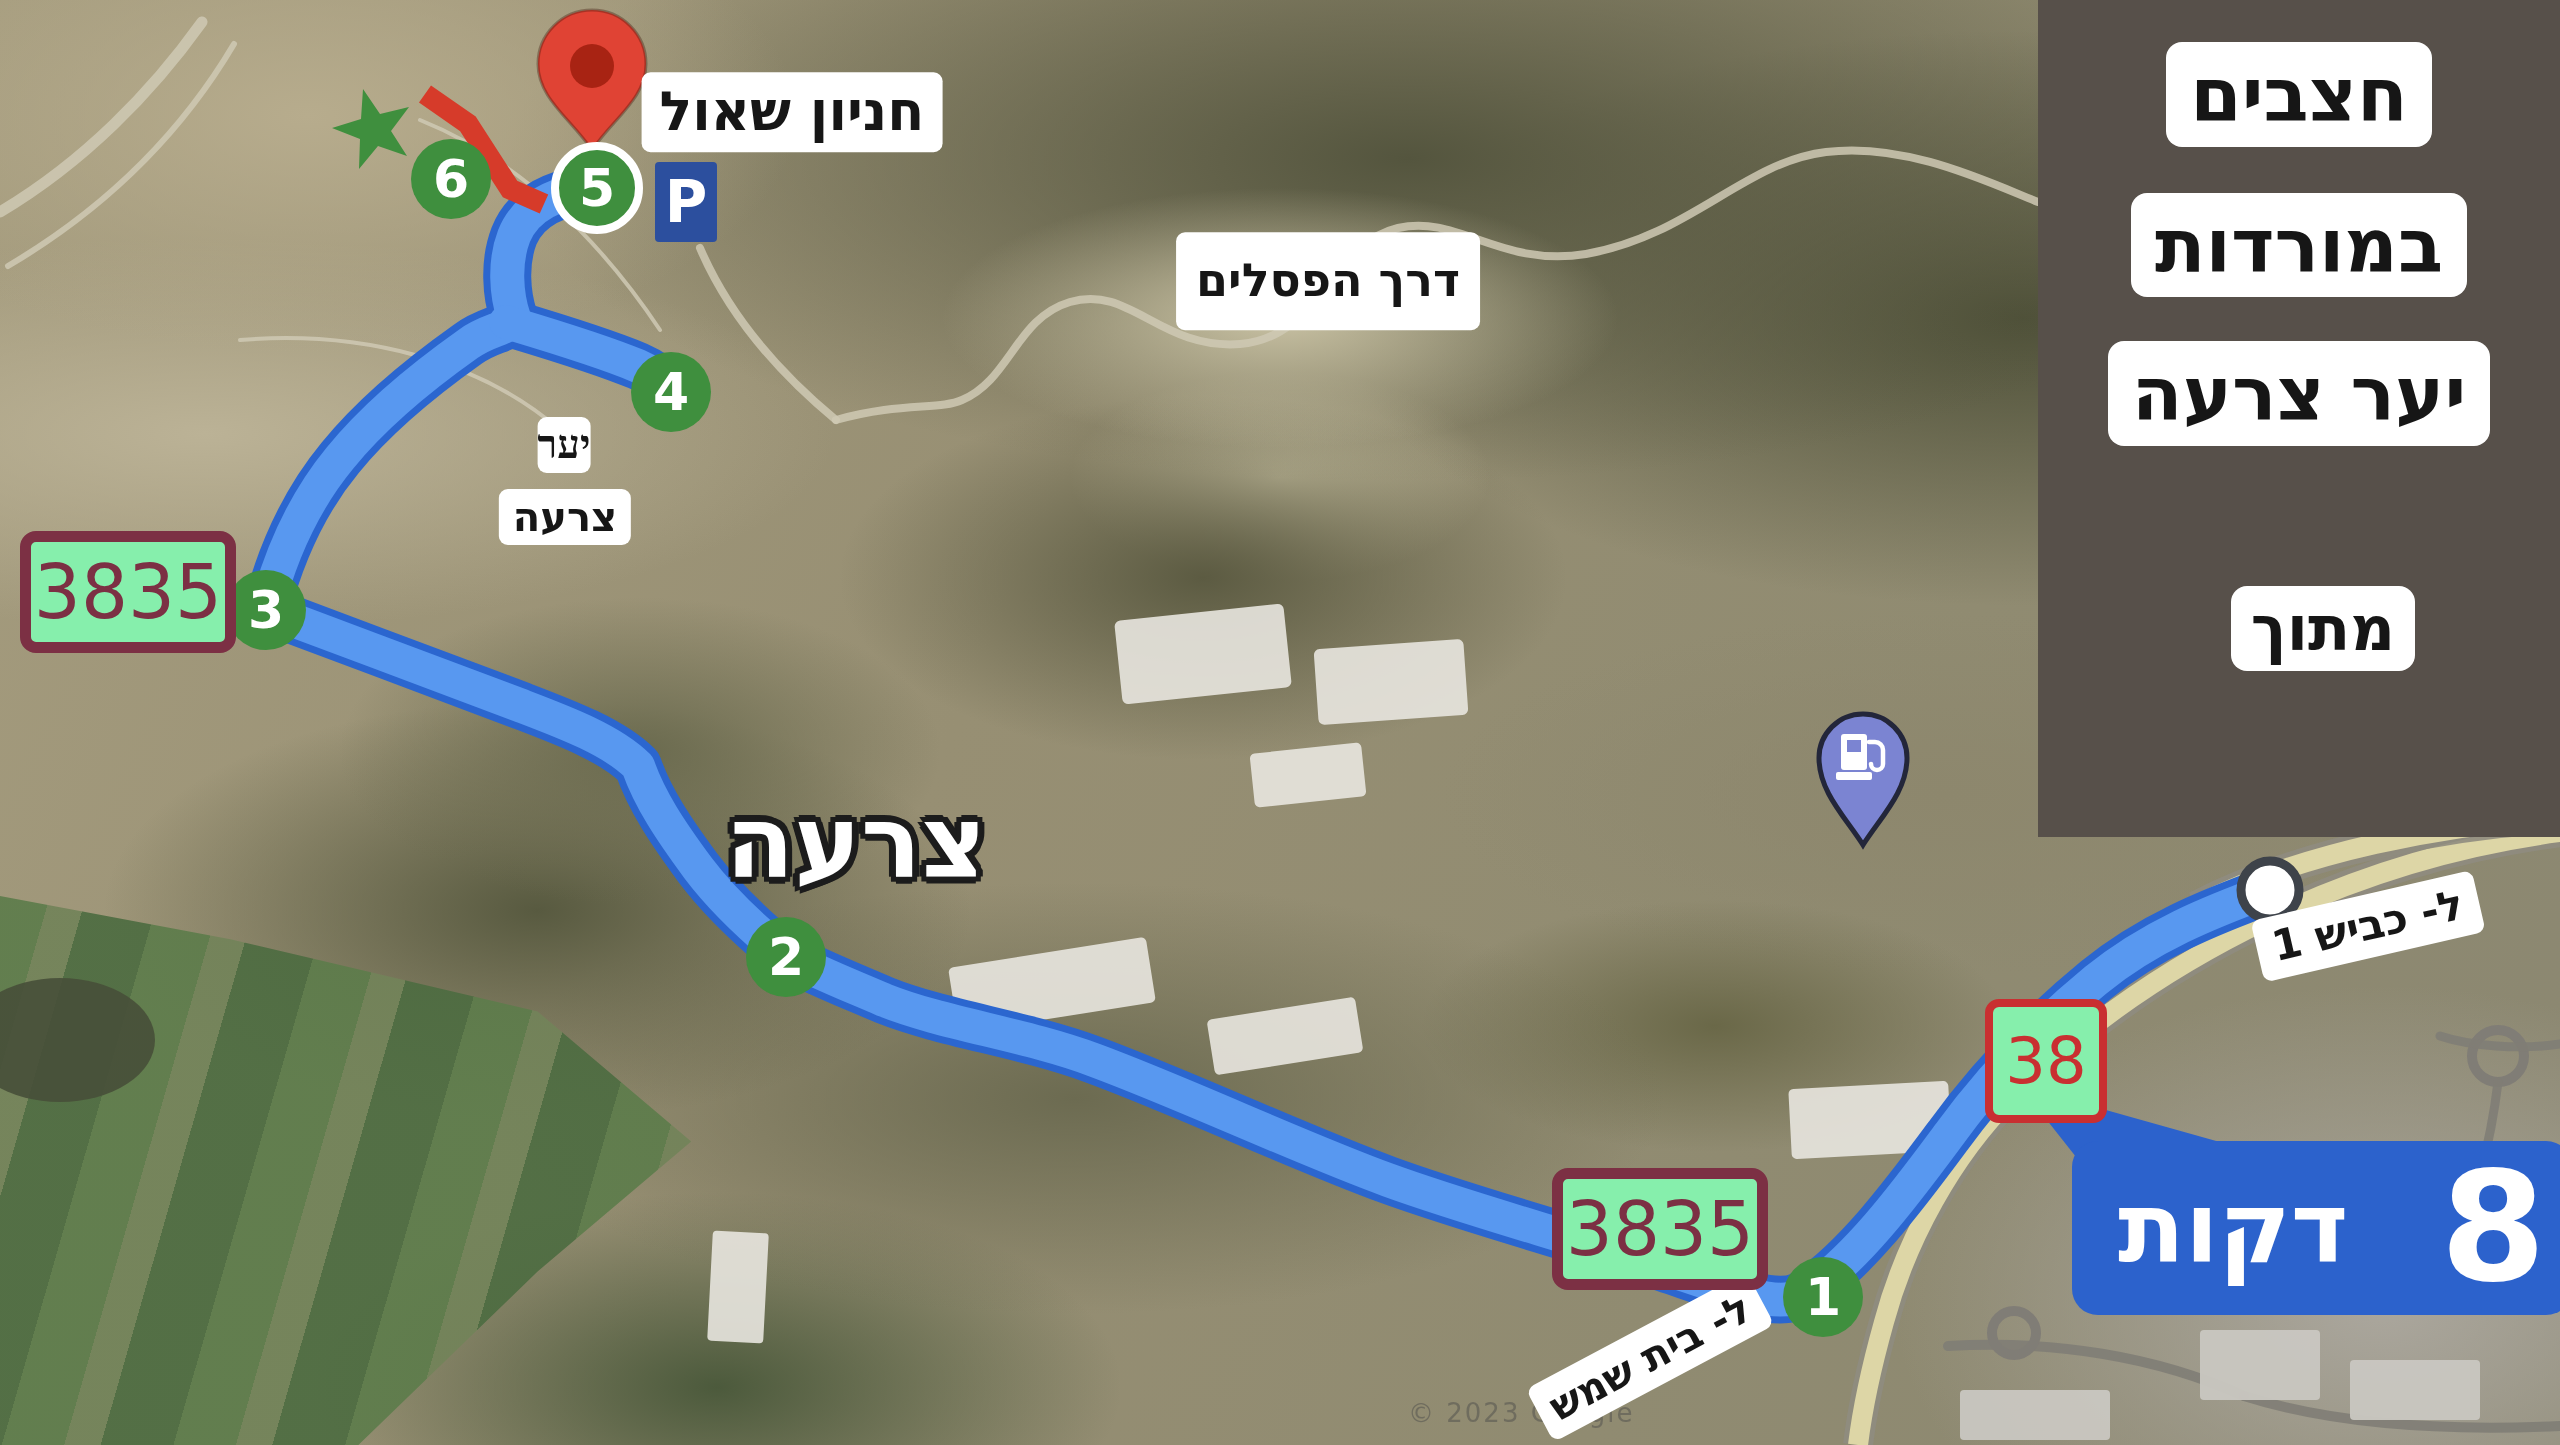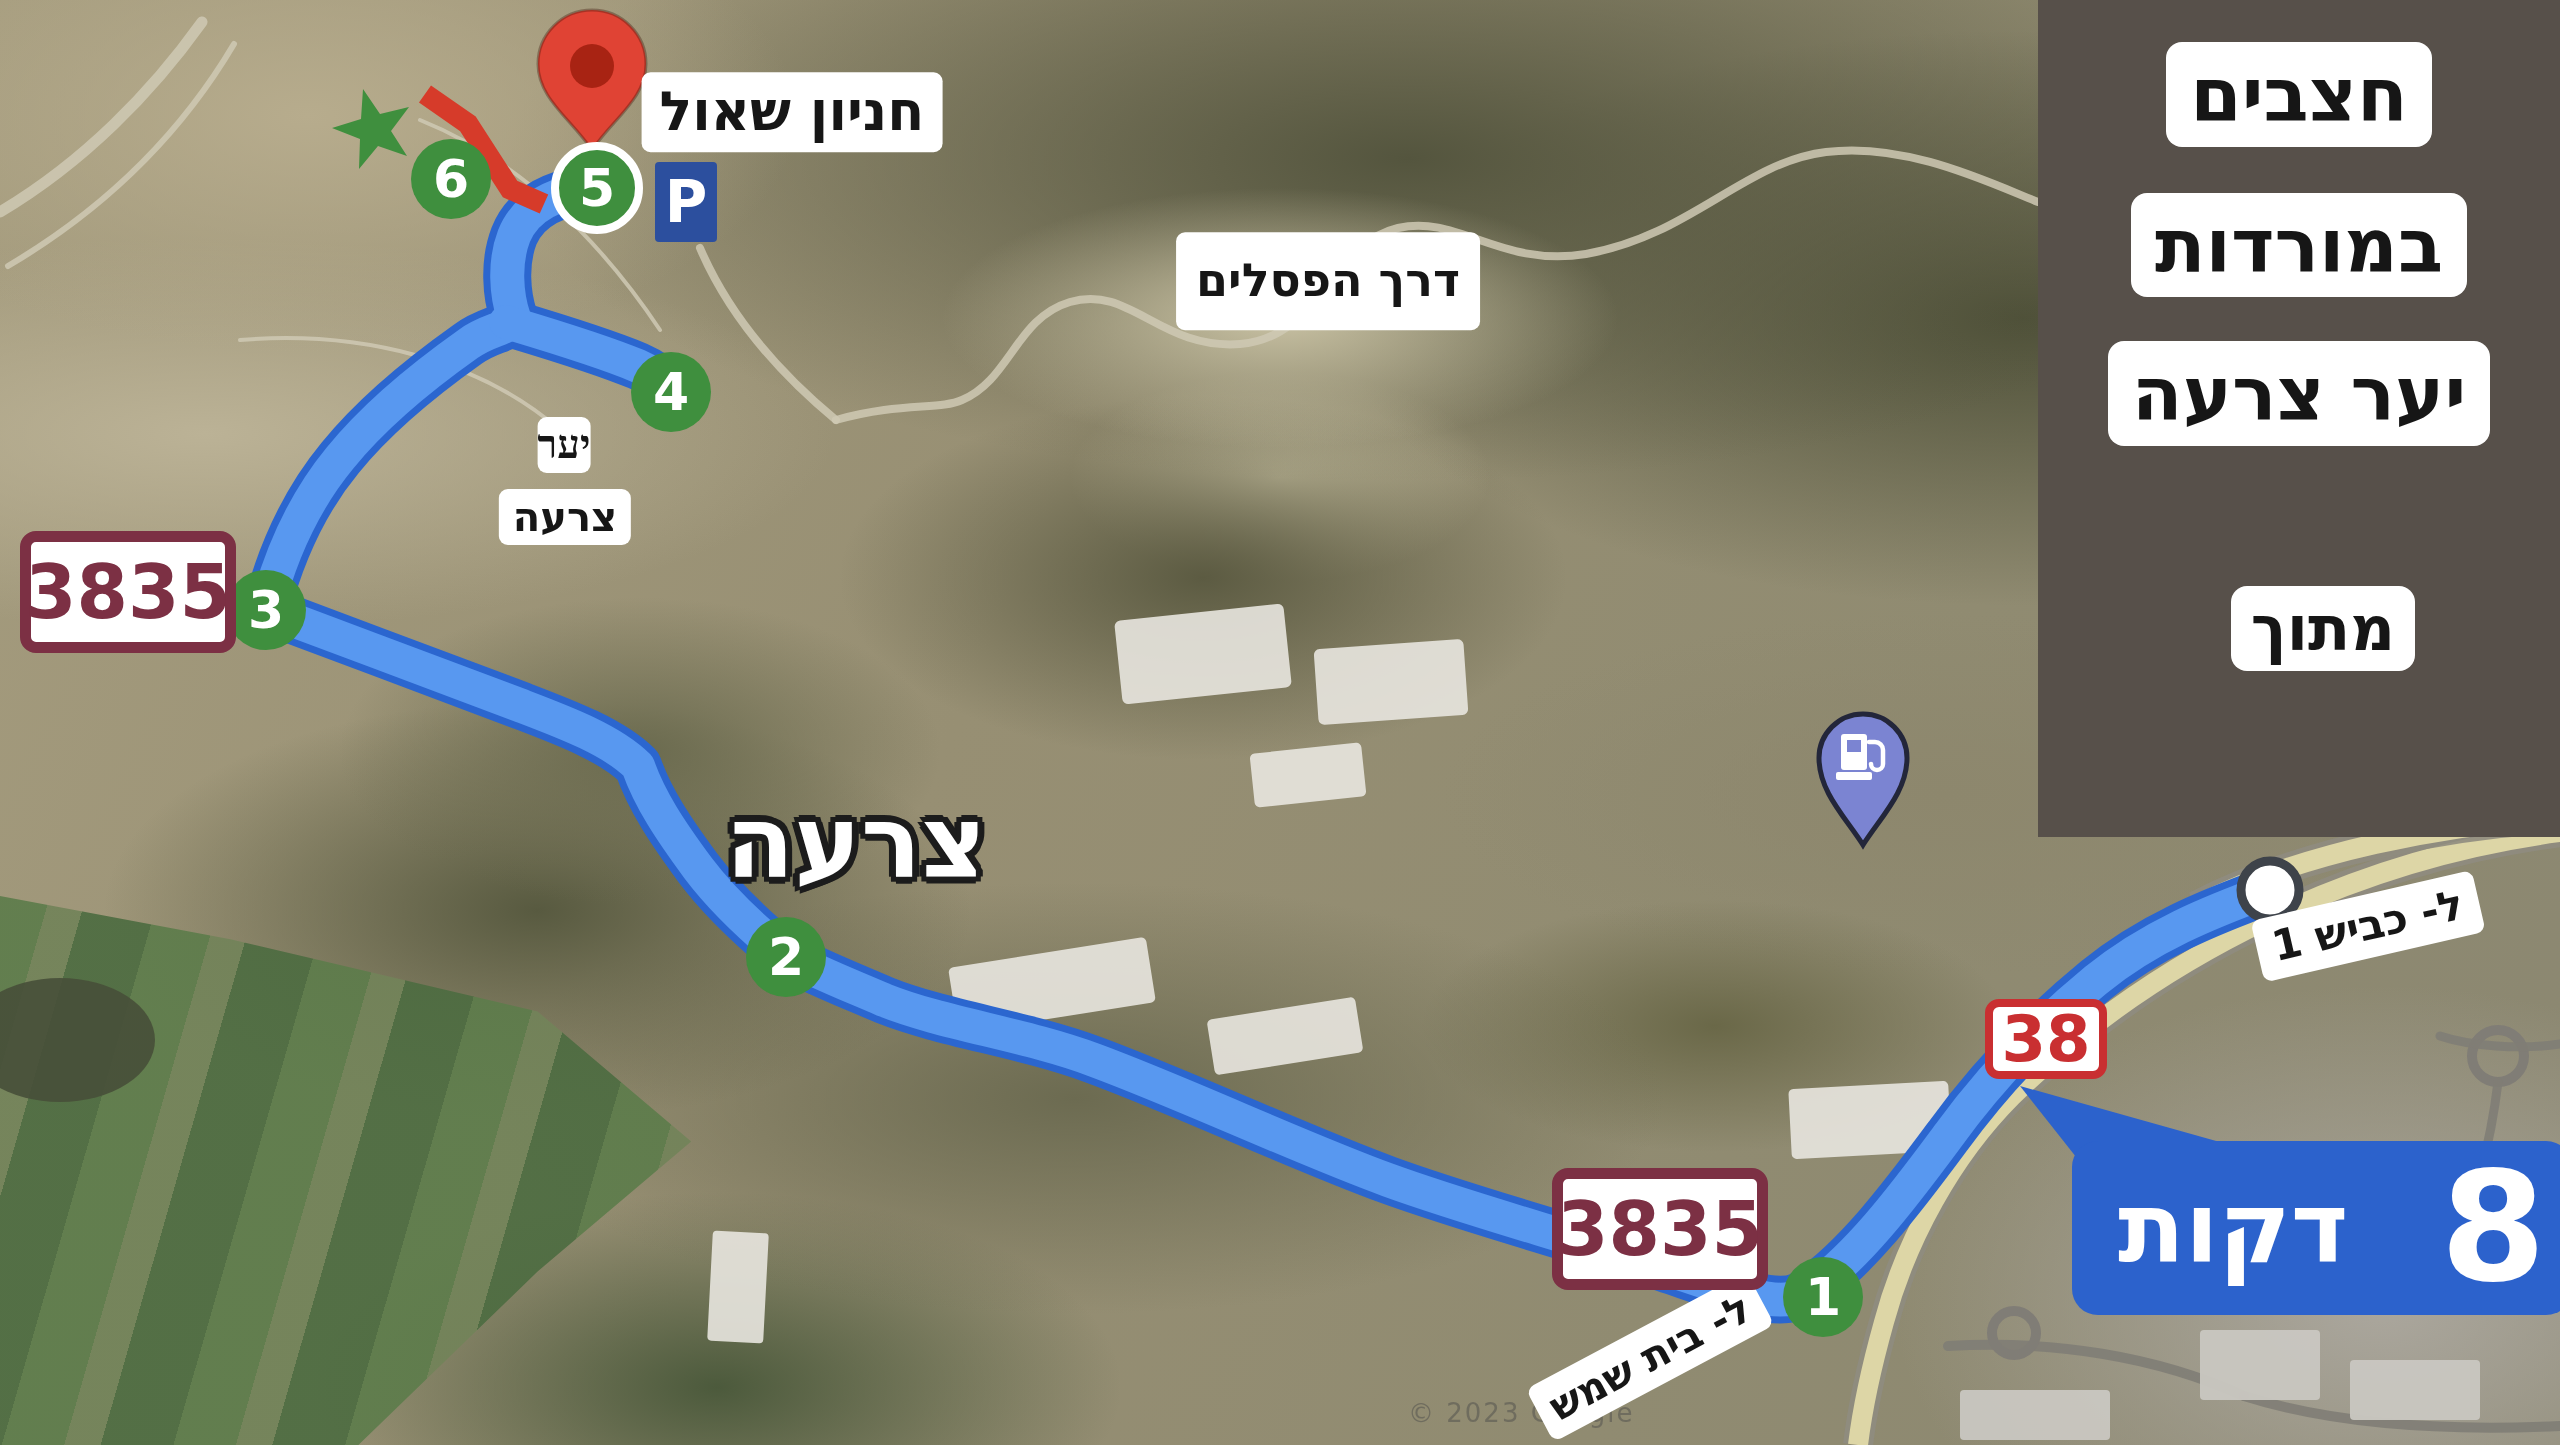--- a/index.html
+++ b/index.html
@@ -50,22 +50,22 @@
     font-size:52px;font-weight:700;
   }
   .stop.ring{width:92px;height:92px;border:8px solid #fff;}
   .city-label{
     position:absolute;z-index:4;transform:translate(-50%,-50%);
     color:#fff;font-size:100px;font-weight:800;white-space:nowrap;
     text-shadow:-5px -5px 0 #1c1c1c,5px -5px 0 #1c1c1c,-5px 5px 0 #1c1c1c,5px 5px 0 #1c1c1c,
                 -7px 0 0 #1c1c1c,7px 0 0 #1c1c1c,0 -7px 0 #1c1c1c,0 7px 0 #1c1c1c;
   }
   .shield{
-    position:absolute;z-index:6;box-sizing:border-box;background:#ffffff;
-    display:flex;align-items:center;justify-content:center;font-weight:700;
+    position:absolute;z-index:6;box-sizing:border-box;background:#86efac;
+    display:flex;align-items:center;justify-content:center;font-weight:400;
   }
   .shield.maroon{border:11px solid var(--shield-maroon,#7c3044);color:var(--shield-maroon,#7c3044);
     border-radius:16px;font-size:74px;}
   .shield.red{border:8px solid var(--shield-red,#c92f31);color:var(--shield-red,#c92f31);
     border-radius:14px;font-size:64px;}
   .psign{
     position:absolute;z-index:6;background:var(--parking-blue,#2c4f9e);color:#fff;
     width:62px;height:80px;border-radius:4px;display:flex;align-items:center;justify-content:center;
     font-size:58px;font-weight:700;
   }
@@ -201,21 +201,21 @@
   <div class="stop" style="left:411px;top:139px;">
       <span>6</span>
     </div>
 
   <div class="shield maroon overlay" style="left:20px;top:531px;width:216px;height:122px;">
     <span>3835</span>
   </div>
   <div class="shield maroon overlay" style="left:1552px;top:1168px;width:216px;height:122px;">
     <span>3835</span>
   </div>
-  <div class="shield red overlay" style="left:1985px;top:999px;width:122px;height:80px;">
+  <div class="shield red overlay" style="left:1985px;top:999px;width:122px;height:124px;">
     <span>38</span>
   </div>
 
   <div class="psign" style="left:655px;top:162px;">
     <span>P</span>
   </div>
 
   <div class="wbox overlay" dir="rtl" style="left:792px;top:112px;font-size:54px;padding:6px 18px;">
     <span>חניון שאול</span>
   </div>

